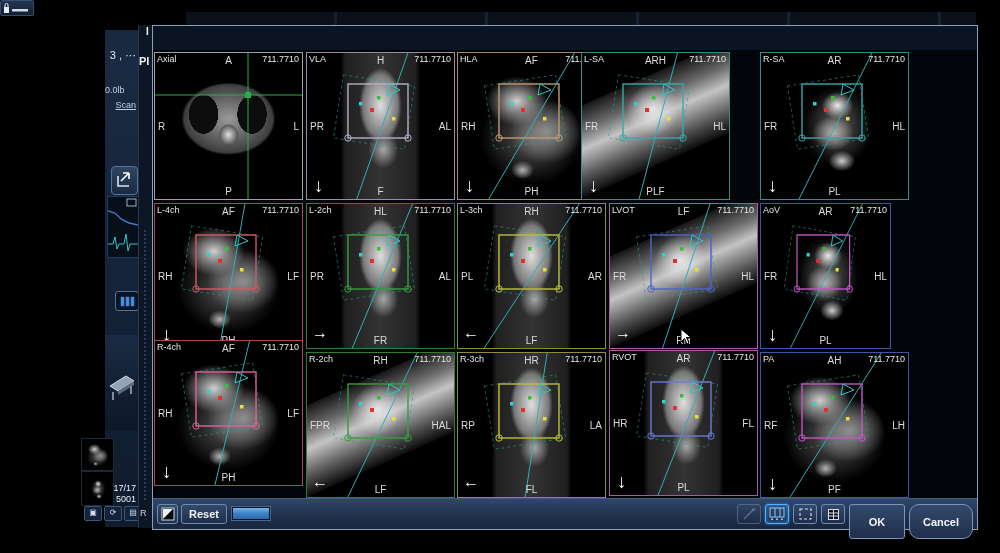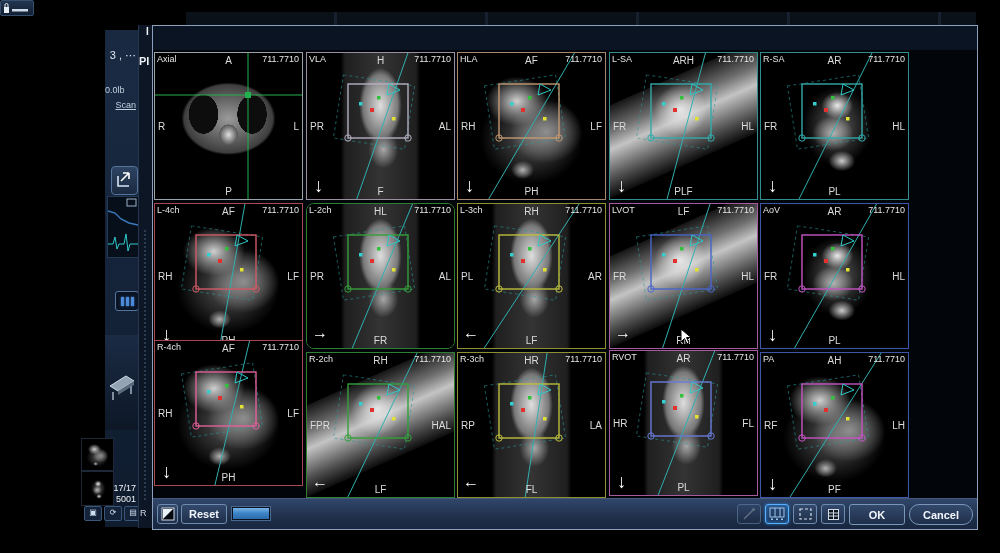--- a/index.html
+++ b/index.html
@@ -114,21 +114,21 @@
   #progress-frame{position:absolute;left:78px;top:7px;width:40px;height:15px;border:1px solid #486890;
                   background:#0a1220;padding:1px;box-sizing:border-box;}
   #progress-fill{height:100%;background:linear-gradient(180deg,#7ab4e8,#3f86c8 45%,#2a6aaa);}
   #fright{position:absolute;right:4px;top:5px;display:flex;gap:4px;}
   .fico{position:relative;width:24px;height:20px;display:flex;align-items:center;justify-content:center;
         background:linear-gradient(180deg,#33496c,#1f2f4a);border:1px solid #6e8cb0;border-radius:3px;
         box-sizing:border-box;}
   .fico.dim{opacity:.55;}
   .fico.active{border:1px solid #5ab0ff;box-shadow:0 0 4px #2a80d0 inset,0 0 3px #2a80d0;
                background:linear-gradient(180deg,#2a4a74,#1a3254);}
-  .fpush{position:relative;width:56px;height:21px;display:flex;align-items:center;justify-content:center;
+  .fpush{position:relative;width:56px;height:35px;display:flex;align-items:center;justify-content:center;
          background:linear-gradient(180deg,#33496c,#1f2f4a);border:1px solid #7a96b8;border-radius:3px;
          color:#f2f6fc;font-size:11px;font-weight:bold;box-sizing:border-box;}
   #cancel-btn{width:64px;border-radius:10px;}
 
   #mouse-cursor{position:absolute;left:680px;top:328px;width:12px;height:18px;}
 </style>
 </head>
 <body>
 
 <div id="screen">
@@ -256,21 +256,21 @@
             </svg>
           </div>
           <div class="p-name">HLA</div>
           <div class="p-val">711.7710</div>
           <div class="p-top">AF</div>
           <div class="p-left">RH</div>
           <div class="p-right">LF</div>
           <div class="p-bottom">PH</div>
           <div class="p-arrow">↓</div>
         </div>
-        <div class="panel" style="left: 456px; top: 2px; width: 149px; height: 148px; border-color: rgb(47, 143, 143);">
+        <div class="panel" style="left: 428px; top: 2px; width: 149px; height: 148px; border-color: rgb(47, 143, 143);">
           <div class="mri v-diag"></div>
           <div class="overlay">
             <svg viewBox="0 0 147 146" preserveAspectRatio="none">
       <line x1="55" y1="154" x2="97" y2="-6" stroke="#2fb0b0" stroke-width="1"></line>
       <rect x="31" y="27" width="72" height="64" fill="none" stroke="#2a9898" stroke-opacity="0.6" stroke-dasharray="3 3" transform="rotate(9 67 59)"></rect>
       <rect x="41" y="31" width="60" height="54" fill="none" stroke="#35aaaa" stroke-width="1.4"></rect>
       <circle cx="41" cy="85" r="3.2" fill="none" stroke="#35aaaa"></circle>
       <circle cx="101" cy="85" r="3.2" fill="none" stroke="#35aaaa"></circle>
       <path d="M82 31 l11 6 -13 5 z" fill="none" stroke="#30c8c8"></path>
       <rect x="63" y="55" width="4" height="4" fill="#e23030"></rect>
@@ -328,21 +328,21 @@
             </svg>
           </div>
           <div class="p-name">L-4ch</div>
           <div class="p-val">711.7710</div>
           <div class="p-top">AF</div>
           <div class="p-left">RH</div>
           <div class="p-right">LF</div>
           <div class="p-bottom">PH</div>
           <div class="p-arrow">↓</div>
         </div>
-        <div class="panel" style="left: 153px; top: 153px; width: 149px; height: 146px; border-color: rgb(47, 127, 51); border-radius: 8px;">
+        <div class="panel" style="left: 153px; top: 153px; width: 149px; height: 146px; border-color: rgb(47, 127, 51);">
           <div class="mri v-bandv"></div>
           <div class="overlay">
             <svg viewBox="0 0 147 144" preserveAspectRatio="none">
       <line x1="42" y1="152" x2="108" y2="-6" stroke="#2fb0b0" stroke-width="1"></line>
       <rect x="31" y="27" width="72" height="64" fill="none" stroke="#2a9898" stroke-opacity="0.6" stroke-dasharray="3 3" transform="rotate(-9 67 59)"></rect>
       <rect x="41" y="31" width="60" height="54" fill="none" stroke="#35a03a" stroke-width="1.4"></rect>
       <circle cx="41" cy="85" r="3.2" fill="none" stroke="#35a03a"></circle>
       <circle cx="101" cy="85" r="3.2" fill="none" stroke="#35a03a"></circle>
       <path d="M82 31 l11 6 -13 5 z" fill="none" stroke="#30c8c8"></path>
       <rect x="63" y="55" width="4" height="4" fill="#e23030"></rect>
@@ -400,21 +400,21 @@
             </svg>
           </div>
           <div class="p-name">LVOT</div>
           <div class="p-val">711.7710</div>
           <div class="p-top">LF</div>
           <div class="p-left">FR</div>
           <div class="p-right">HL</div>
           <div class="p-bottom">RH</div>
           <div class="p-arrow h">→</div>
         </div>
-        <div class="panel" style="left: 607px; top: 153px; width: 149px; height: 146px; border-color: rgb(58, 87, 168);">
+        <div class="panel" style="left: 607px; top: 153px; width: 131px; height: 146px; border-color: rgb(58, 87, 168);">
           <div class="mri v-blob"></div>
           <div class="overlay">
             <svg viewBox="0 0 147 144" preserveAspectRatio="none">
       <line x1="29" y1="152" x2="119" y2="-6" stroke="#2fb0b0" stroke-width="1"></line>
       <rect x="31" y="27" width="72" height="64" fill="none" stroke="#2a9898" stroke-opacity="0.6" stroke-dasharray="3 3" transform="rotate(9 67 59)"></rect>
       <rect x="41" y="31" width="60" height="54" fill="none" stroke="#c455c4" stroke-width="1.4"></rect>
       <circle cx="41" cy="85" r="3.2" fill="none" stroke="#c455c4"></circle>
       <circle cx="101" cy="85" r="3.2" fill="none" stroke="#c455c4"></circle>
       <path d="M82 31 l11 6 -13 5 z" fill="none" stroke="#30c8c8"></path>
       <rect x="63" y="55" width="4" height="4" fill="#e23030"></rect>

